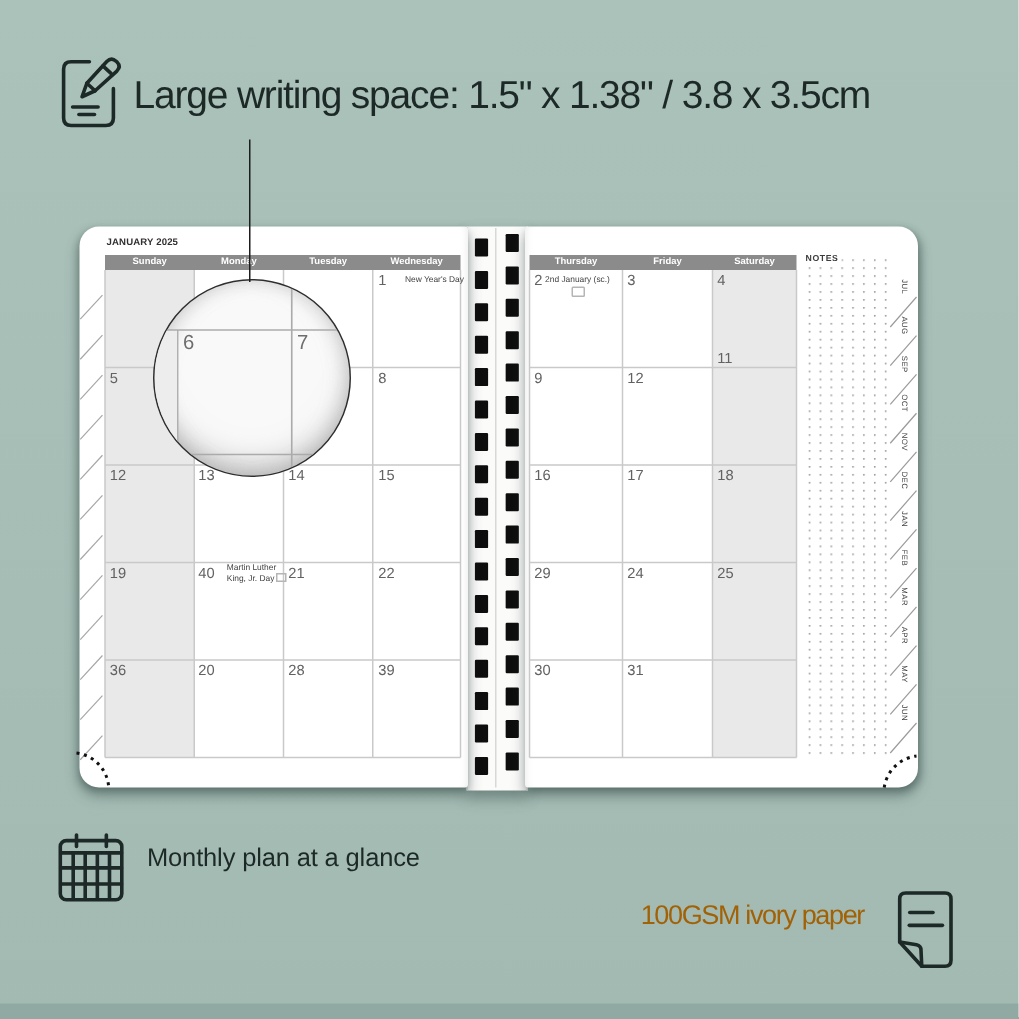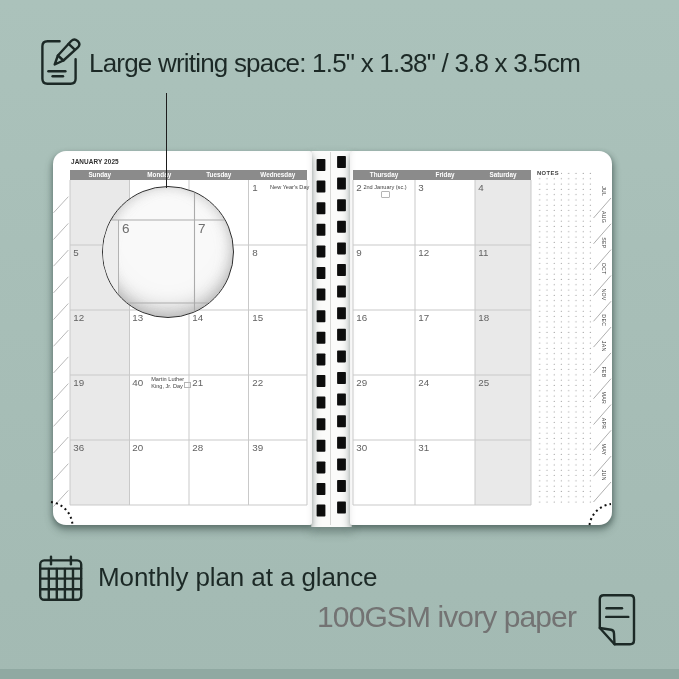--- a/index.html
+++ b/index.html
@@ -192,21 +192,21 @@
     </g>
 
     <path d="M 240.5 372 A 24.6 24.6 0 0 1 262 351" fill="none" stroke="#111" stroke-width="2" stroke-dasharray="2 3.1" transform="translate(-1,2)"></path>
   </svg>
 
   <div class="num" style="left:6.2px;top:32px">2</div>
   <div class="num" style="left:68.2px;top:32px">3</div>
   <div class="num" style="left:128.2px;top:32px">4</div>
   <div class="num" style="left:6.2px;top:97px">9</div>
   <div class="num" style="left:68.2px;top:97px">12</div>
-  <div class="num" style="left:128.2px;top:97px">11</div>
+  <div class="num" style="left:128.2px;top:84px">11</div>
   <div class="num" style="left:6.2px;top:162px">16</div>
   <div class="num" style="left:68.2px;top:162px">17</div>
   <div class="num" style="left:128.2px;top:162px">18</div>
   <div class="num" style="left:6.2px;top:227px">29</div>
   <div class="num" style="left:68.2px;top:227px">24</div>
   <div class="num" style="left:128.2px;top:227px">25</div>
   <div class="num" style="left:6.2px;top:292px">30</div>
   <div class="num" style="left:68.2px;top:292px">31</div>
 
   <div class="tiny" style="left:10px;top:33.5px;width:50px;text-align:center">2nd January (sc.)</div>
@@ -240,23 +240,23 @@
     <line x1="40.5" y1="568.6" x2="81" y2="568.6"></line>
     <line x1="40.5" y1="578.6" x2="81" y2="578.6"></line>
     <line x1="40.5" y1="589.3" x2="81" y2="589.3"></line>
     <line x1="48.8" y1="569" x2="48.8" y2="599.4"></line>
     <line x1="56.8" y1="569" x2="56.8" y2="599.4"></line>
     <line x1="64.9" y1="569" x2="64.9" y2="599.4"></line>
     <line x1="73" y1="569" x2="73" y2="599.4"></line>
   </g>
 </svg>
 
-<div class="abs" style="left:98px;top:562px;font-size:26px;letter-spacing:-0.1px;color:#1c2926;white-space:nowrap">Monthly plan at a glance</div>
-
-<div class="abs" style="right:103px;top:599.5px;font-size:30px;letter-spacing:-0.9px;color:#737373;white-space:nowrap">100GSM ivory paper</div>
+<div class="abs" style="left:98px;top:562px;font-size:17px;letter-spacing:-0.1px;color:#1c2926;white-space:nowrap">Monthly plan at a glance</div>
+
+<div class="abs" style="right:103px;top:599.5px;font-size:18px;letter-spacing:-0.9px;color:#a16207;white-space:nowrap">100GSM ivory paper</div>
 
 <svg class="abs" style="left:596px;top:592px" width="42" height="56" viewBox="596 592 42 56">
   <g fill="none" stroke="#1c2926" stroke-width="2.4" stroke-linecap="round" stroke-linejoin="round">
     <path d="M599.8 628 V599.3 Q599.8 595.3 603.8 595.3 H630 Q634 595.3 634 599.3 V640.2 Q634 644.2 630 644.2 H614.5 Z"></path>
     <path d="M599.8 628 L611 629.8 Q614 630.4 614 633.5 L614.5 644.2"></path>
     <line x1="606.5" y1="608.3" x2="622" y2="608.3"></line>
     <line x1="606.2" y1="616.9" x2="628.3" y2="616.9"></line>
   </g>
 </svg>
 

